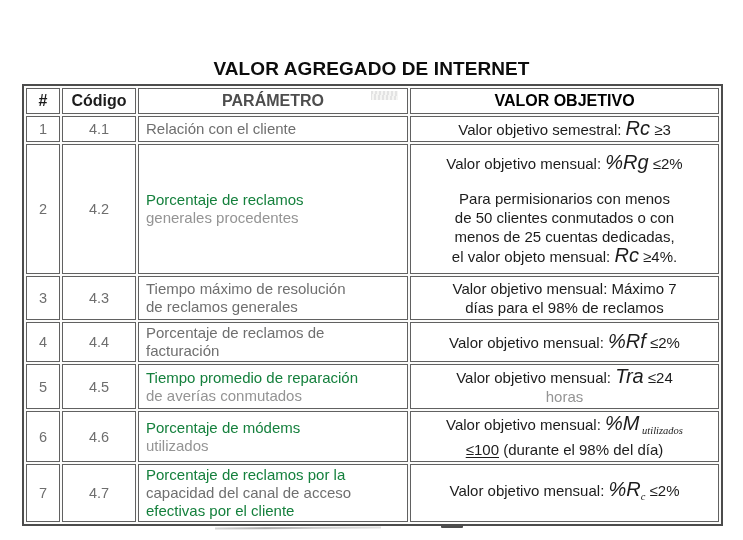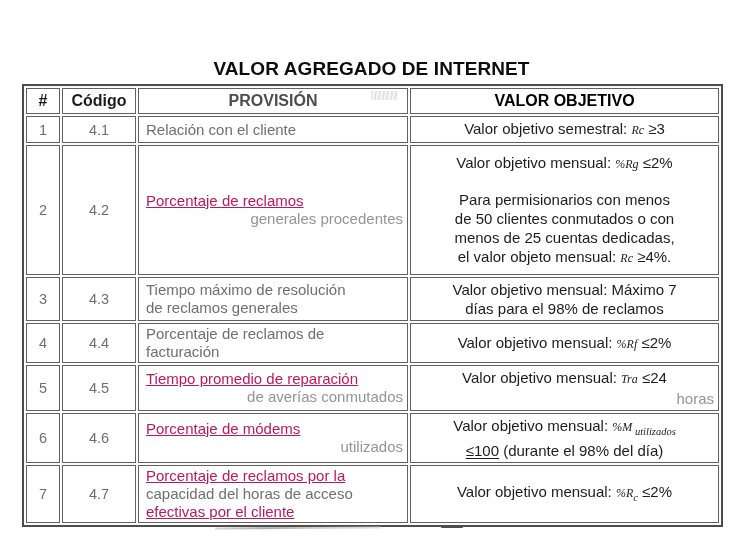--- a/index.html
+++ b/index.html
@@ -35,25 +35,25 @@
   tbody tr:nth-child(1){height:22px;}
   tbody tr:nth-child(2){height:130px;}
   tbody tr:nth-child(3){height:44px;}
   tbody tr:nth-child(4){height:38px;}
   tbody tr:nth-child(5){height:44px;}
   tbody tr:nth-child(6){height:50px;}
   tbody tr:nth-child(7){height:56px;}
   td.num,td.code{text-align:center;color:#6e6e6e;font-size:14.5px;padding:0;}
   td.param{padding:1px 4px 1px 7px;line-height:18px;}
   td.value{text-align:center;padding:2px 4px;line-height:19px;color:#1c1c1c;}
-  .tone-dark{color:#be185d;text-decoration:underline;}
+  .tone-dark{color:#15803d;}
   .tone-mid{color:#6f6f6f;}
-  .tone-light{color:#949494;text-align:right;}
+  .tone-light{color:#949494;}
   .gap{margin-top:16px;}
-  .math{font-family:Liberation Serif, serif;font-style:italic;font-size:12px;}
+  .math{font-family:Liberation Sans, sans-serif;font-style:italic;font-size:20px;}
   .msub{font-family:"Liberation Serif",serif;font-style:italic;font-size:10.5px;vertical-align:-4px;}
   .uline{text-decoration:underline;text-underline-offset:2px;}
   
   .smudge{position:absolute;pointer-events:none;}
   .smudge-1{left:215px;top:527px;width:166px;height:2px;
     background:linear-gradient(90deg,#c9c9c9,#8f8f8f 30%,#bdbdbd 60%,#d6d6d6);
     transform:rotate(-.35deg);opacity:.75;}
   .smudge-2{left:441px;top:525px;width:22px;height:3px;background:#4d4d4d;border-radius:1px;}
   .smudge-3{left:371px;top:91px;width:27px;height:9px;
     background:repeating-linear-gradient(100deg,#dcdcdc 0 2px,#f3f3f1 2px 4px);opacity:.8;}
@@ -69,21 +69,21 @@
   <colgroup>
     <col style="width:34px">
       <col style="width:74px">
       <col style="width:270px">
       <col style="width:309px">
   </colgroup>
   <thead>
     <tr>
         <th>#</th>
         <th>Código</th>
-        <th>PROVISIÓN</th>
+        <th>PARÁMETRO</th>
         <th>VALOR OBJETIVO</th>
       </tr>
   </thead>
   <tbody>
       <tr>
         <td class="num">1</td>
         <td class="code">4.1</td>
         <td class="param">
           <div class="tone-mid">Relación con el cliente</div>
         </td>
@@ -151,21 +151,21 @@
         <td class="value">
           <div><span>Valor objetivo mensual: </span><span class="math">%M</span><span class="msub"> utilizados</span></div>
           <div><span class="uline">≤100</span><span> (durante el 98% del día)</span></div>
         </td>
       </tr>
       <tr>
         <td class="num">7</td>
         <td class="code">4.7</td>
         <td class="param">
           <div class="tone-dark">Porcentaje de reclamos por la</div>
-          <div class="tone-mid">capacidad del horas de acceso</div>
+          <div class="tone-mid">capacidad del canal de acceso</div>
           <div class="tone-dark">efectivas por el cliente</div>
         </td>
         <td class="value">
           <div><span>Valor objetivo mensual: </span><span class="math">%R</span><span class="msub">c</span><span> ≤2%</span></div>
         </td>
       </tr>
     </tbody>
 </table>
 
 <div class="smudge smudge-1"></div>

